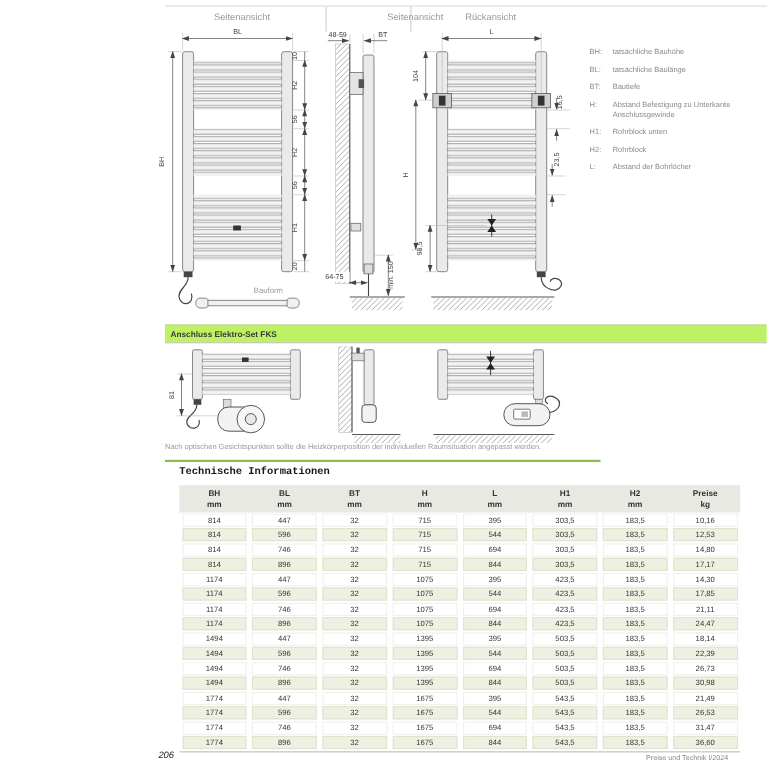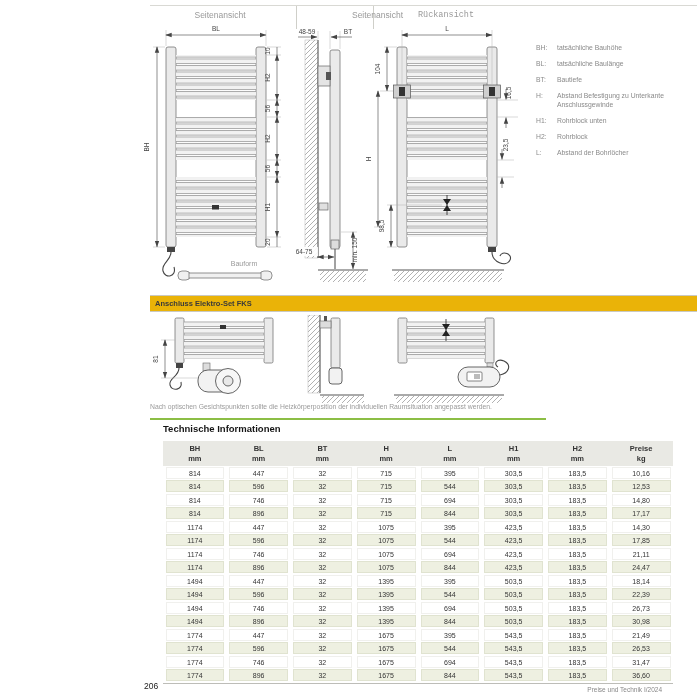--- a/index.html
+++ b/index.html
@@ -18,52 +18,52 @@
   .dimtxt { font-family:"Liberation Sans",sans-serif; font-size:6.5px; fill:#444; }
   .graytxt { font-family:"Liberation Sans",sans-serif; font-size:7px; fill:#999; }
   .wall { stroke:#555; stroke-width:1; }
   .cable { stroke:#444; stroke-width:1.1; fill:none; }
   .cap { fill:#f0f0f0; stroke:#777; stroke-width:0.8; }
   .devbox { fill:#f2f2f2; stroke:#555; stroke-width:0.9; }
   
   .legend { left:536px; top:44px; width:162px; display:flex; flex-direction:column; gap:7.5px; }
   .legend-item { display:grid; grid-template-columns:21px 1fr; font-size:6.8px; line-height:8.6px; color:#8a8a8a; }
   
-  .band { left:150px; top:295px; width:547px; height:17px; background:#eab308;
+  .band { left:150px; top:295px; width:547px; height:17px; background:#bef264;
           border-top:1px solid #c9c9c2; border-bottom:1px solid #c9c9c2; box-sizing:border-box; }
   .band-title { padding-left:5px; line-height:15px; font-size:7.5px; font-weight:bold; color:#3a3a3a; }
   
   .note { left:150px; top:403px; width:520px; font-size:6.8px; color:#9a9a9a; }
   .green-rule { left:150px; top:418px; width:396px; height:2px; }
   
-  .tbl-title { left:163px; top:423px; font-size:9.5px; font-weight:bold; color:#151515; }
+  .tbl-title { left:163px; top:423px; font-size:9.5px; font-weight:bold; color:#151515;font-family:Liberation Mono, monospace; }
   .tbl { left:163px; top:441px; width:510px; }
   .thead { display:flex; background:#e9e9e4; height:25px; }
   .hcell { flex:1; text-align:center; padding-top:2.5px; }
   .hlabel,.hunit { font-size:7.5px; font-weight:bold; color:#333; line-height:10px; }
   .trow { display:flex; height:13.5px; }
   .tcell { flex:1; margin:0.75px 2.5px; background:#fff; border:1px solid #f0f0ed;
            font-size:7px; color:#333; text-align:center; line-height:11px; box-sizing:border-box; }
   .trow.alt .tcell { background:#eef0e1; border:1px solid #e0e3d0; }
   .tbl-bottom { height:1px; background:#bdbdb8; margin-top:1px; }
-  .page-num { left:144px; top:681px; font-size:8.5px; color:#222; }
+  .page-num { left:144px; top:681px; font-size:8.5px; color:#222;font-style:italic; }
   .footer-right { left:552px; top:686px; width:110px; text-align:right; font-size:6.5px; color:#888; }
 </style>
 </head>
 <body>
 
 <div id="page">
 
   <div class="abs rule-top"></div>
   <div class="abs vsep" style="left:296px;"></div>
   <div class="abs vsep" style="left:373px;"></div>
 
   <div class="abs view-title" style="left:150px;width:140px;">Seitenansicht</div>
   <div class="abs view-title" style="left:300px;width:65px;margin-left:45px;">Seitenansicht</div>
-  <div class="abs view-title" style="left:380px;width:132px;font-family:Liberation Mono, monospace;">Rückansicht</div>
+  <div class="abs view-title" style="left:380px;width:132px;">Rückansicht</div>
 
   <svg class="abs" style="left:140px;top:0;" width="420" height="292" viewBox="0 0 420 292">
     <defs>
       <marker id="mE" markerWidth="7" markerHeight="6" refX="6.2" refY="3" orient="auto" markerUnits="userSpaceOnUse">
         <path d="M0,0.8 L6.5,3 L0,5.2 Z" fill="#444"></path>
       </marker>
       <marker id="mS" markerWidth="7" markerHeight="6" refX="0.8" refY="3" orient="auto" markerUnits="userSpaceOnUse">
         <path d="M6.5,0.8 L0,3 L6.5,5.2 Z" fill="#444"></path>
       </marker>
       <pattern id="tubes" width="200" height="6.5" patternUnits="userSpaceOnUse">

